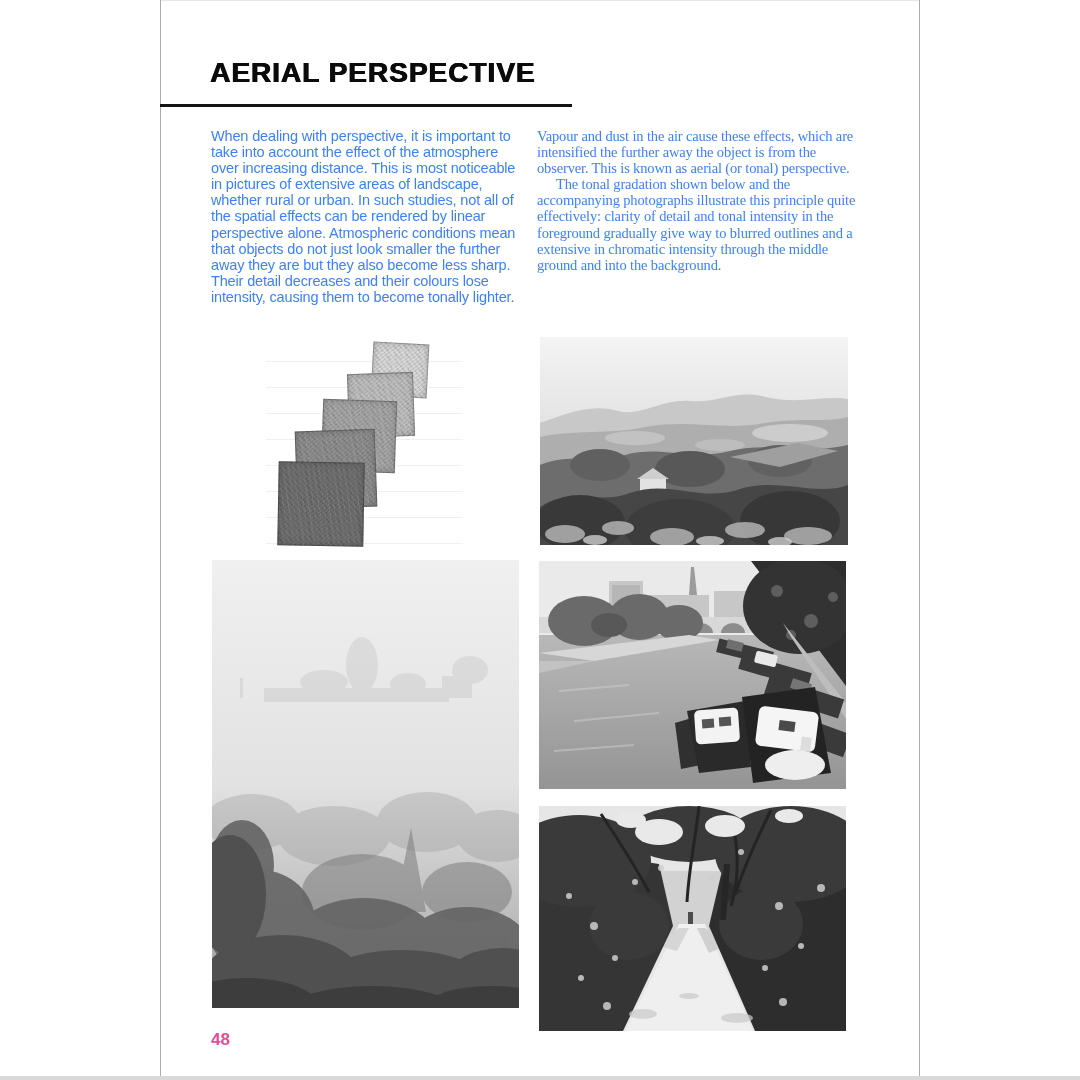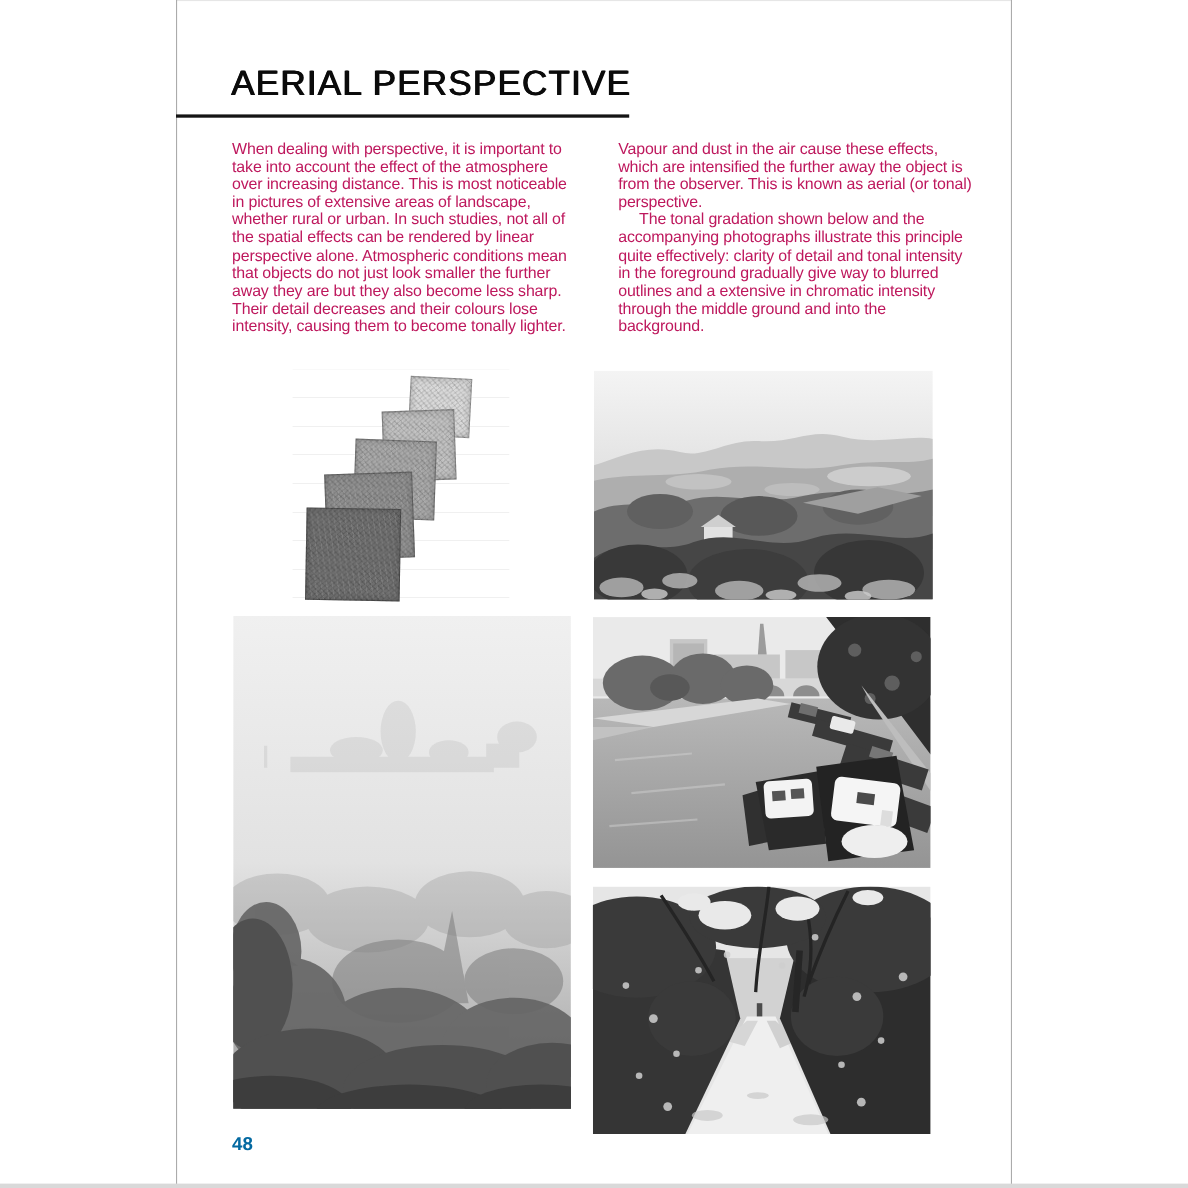--- a/index.html
+++ b/index.html
@@ -9,31 +9,31 @@
     font-family: "Liberation Sans", sans-serif;
   }
   .page-border { position: absolute; top: 0; bottom: 0; width: 1px; background: #ababab; }
   .page-border.left { left: 160px; }
   .page-border.right { left: 919px; }
   .top-hairline { position: absolute; left: 160px; top: 0; width: 760px; height: 1px; background: #e6e6e6; }
   .bottom-band { position: absolute; left: 0; top: 1076px; width: 1080px; height: 4px; background: #d9d9d9; }
 
   .page-title {
     position: absolute; left: 210px; top: 57px;
-    font-size: 32px; font-weight: normal; color: #0b0b0b;
+    font-size: 28px; font-weight: bold; color: #0b0b0b;
     letter-spacing: 1px;
     text-shadow: 0.7px 0 #0b0b0b, -0.3px 0 #0b0b0b;
     white-space: nowrap;
   }
   .title-rule { position: absolute; left: 160px; top: 104px; width: 412px; height: 3px; background: #141414; }
 
-  .col { position: absolute; top: 128px; font-size: 14.5px; line-height: 16.1px; color: #be185d; letter-spacing: -0.15px; }
+  .col { position: absolute; top: 128px; font-size: 14.5px; line-height: 16.1px; color: #3b82f6; letter-spacing: -0.15px; }
   .col p { margin: 0; }
   .col-left  { left: 211px; width: 314px; }
-  .col-right { left: 562px; width: 322px; }
+  .col-right { left: 537px; width: 322px; font-family: Liberation Serif, serif; }
   .indent { text-indent: 19px; }
 
   figure { position: absolute; margin: 0; padding: 0; }
   figure svg { display: block; }
 
   
   .fig-drawing {
     left: 266px; top: 336px; width: 197px; height: 212px;
     background: #ffffff;
     background-image: repeating-linear-gradient(to bottom, transparent 0 25px, #f0f0f0 25px 26px);
@@ -51,21 +51,21 @@
   .sq1 { left: 82px;  top: 37px;  width: 64px; height: 62px; transform: rotate(-2deg); }
   .sq2 { left: 56px;  top: 64px;  width: 72px; height: 70px; transform: rotate(2deg);  }
   .sq3 { left: 30px;  top: 94px;  width: 78px; height: 76px; transform: rotate(-2deg); }
   .sq4 { left: 12px;  top: 126px; width: 84px; height: 82px; transform: rotate(1deg);  }
 
   .fig-hills { left: 540px; top: 337px; }
   .fig-mist  { left: 212px; top: 560px; }
   .fig-river { left: 539px; top: 561px; }
   .fig-path  { left: 539px; top: 806px; }
 
-  .page-number { position: absolute; left: 211px; top: 1030px; font-size: 17px; font-weight: bold; color: #0369a1; }
+  .page-number { position: absolute; left: 211px; top: 1030px; font-size: 17px; font-weight: bold; color: #ec4899; }
 </style>
 </head>
 <body>
 
 <div class="canvas">
 
   <div class="top-hairline"></div>
   <div class="page-border left"></div>
   <div class="page-border right"></div>
 

